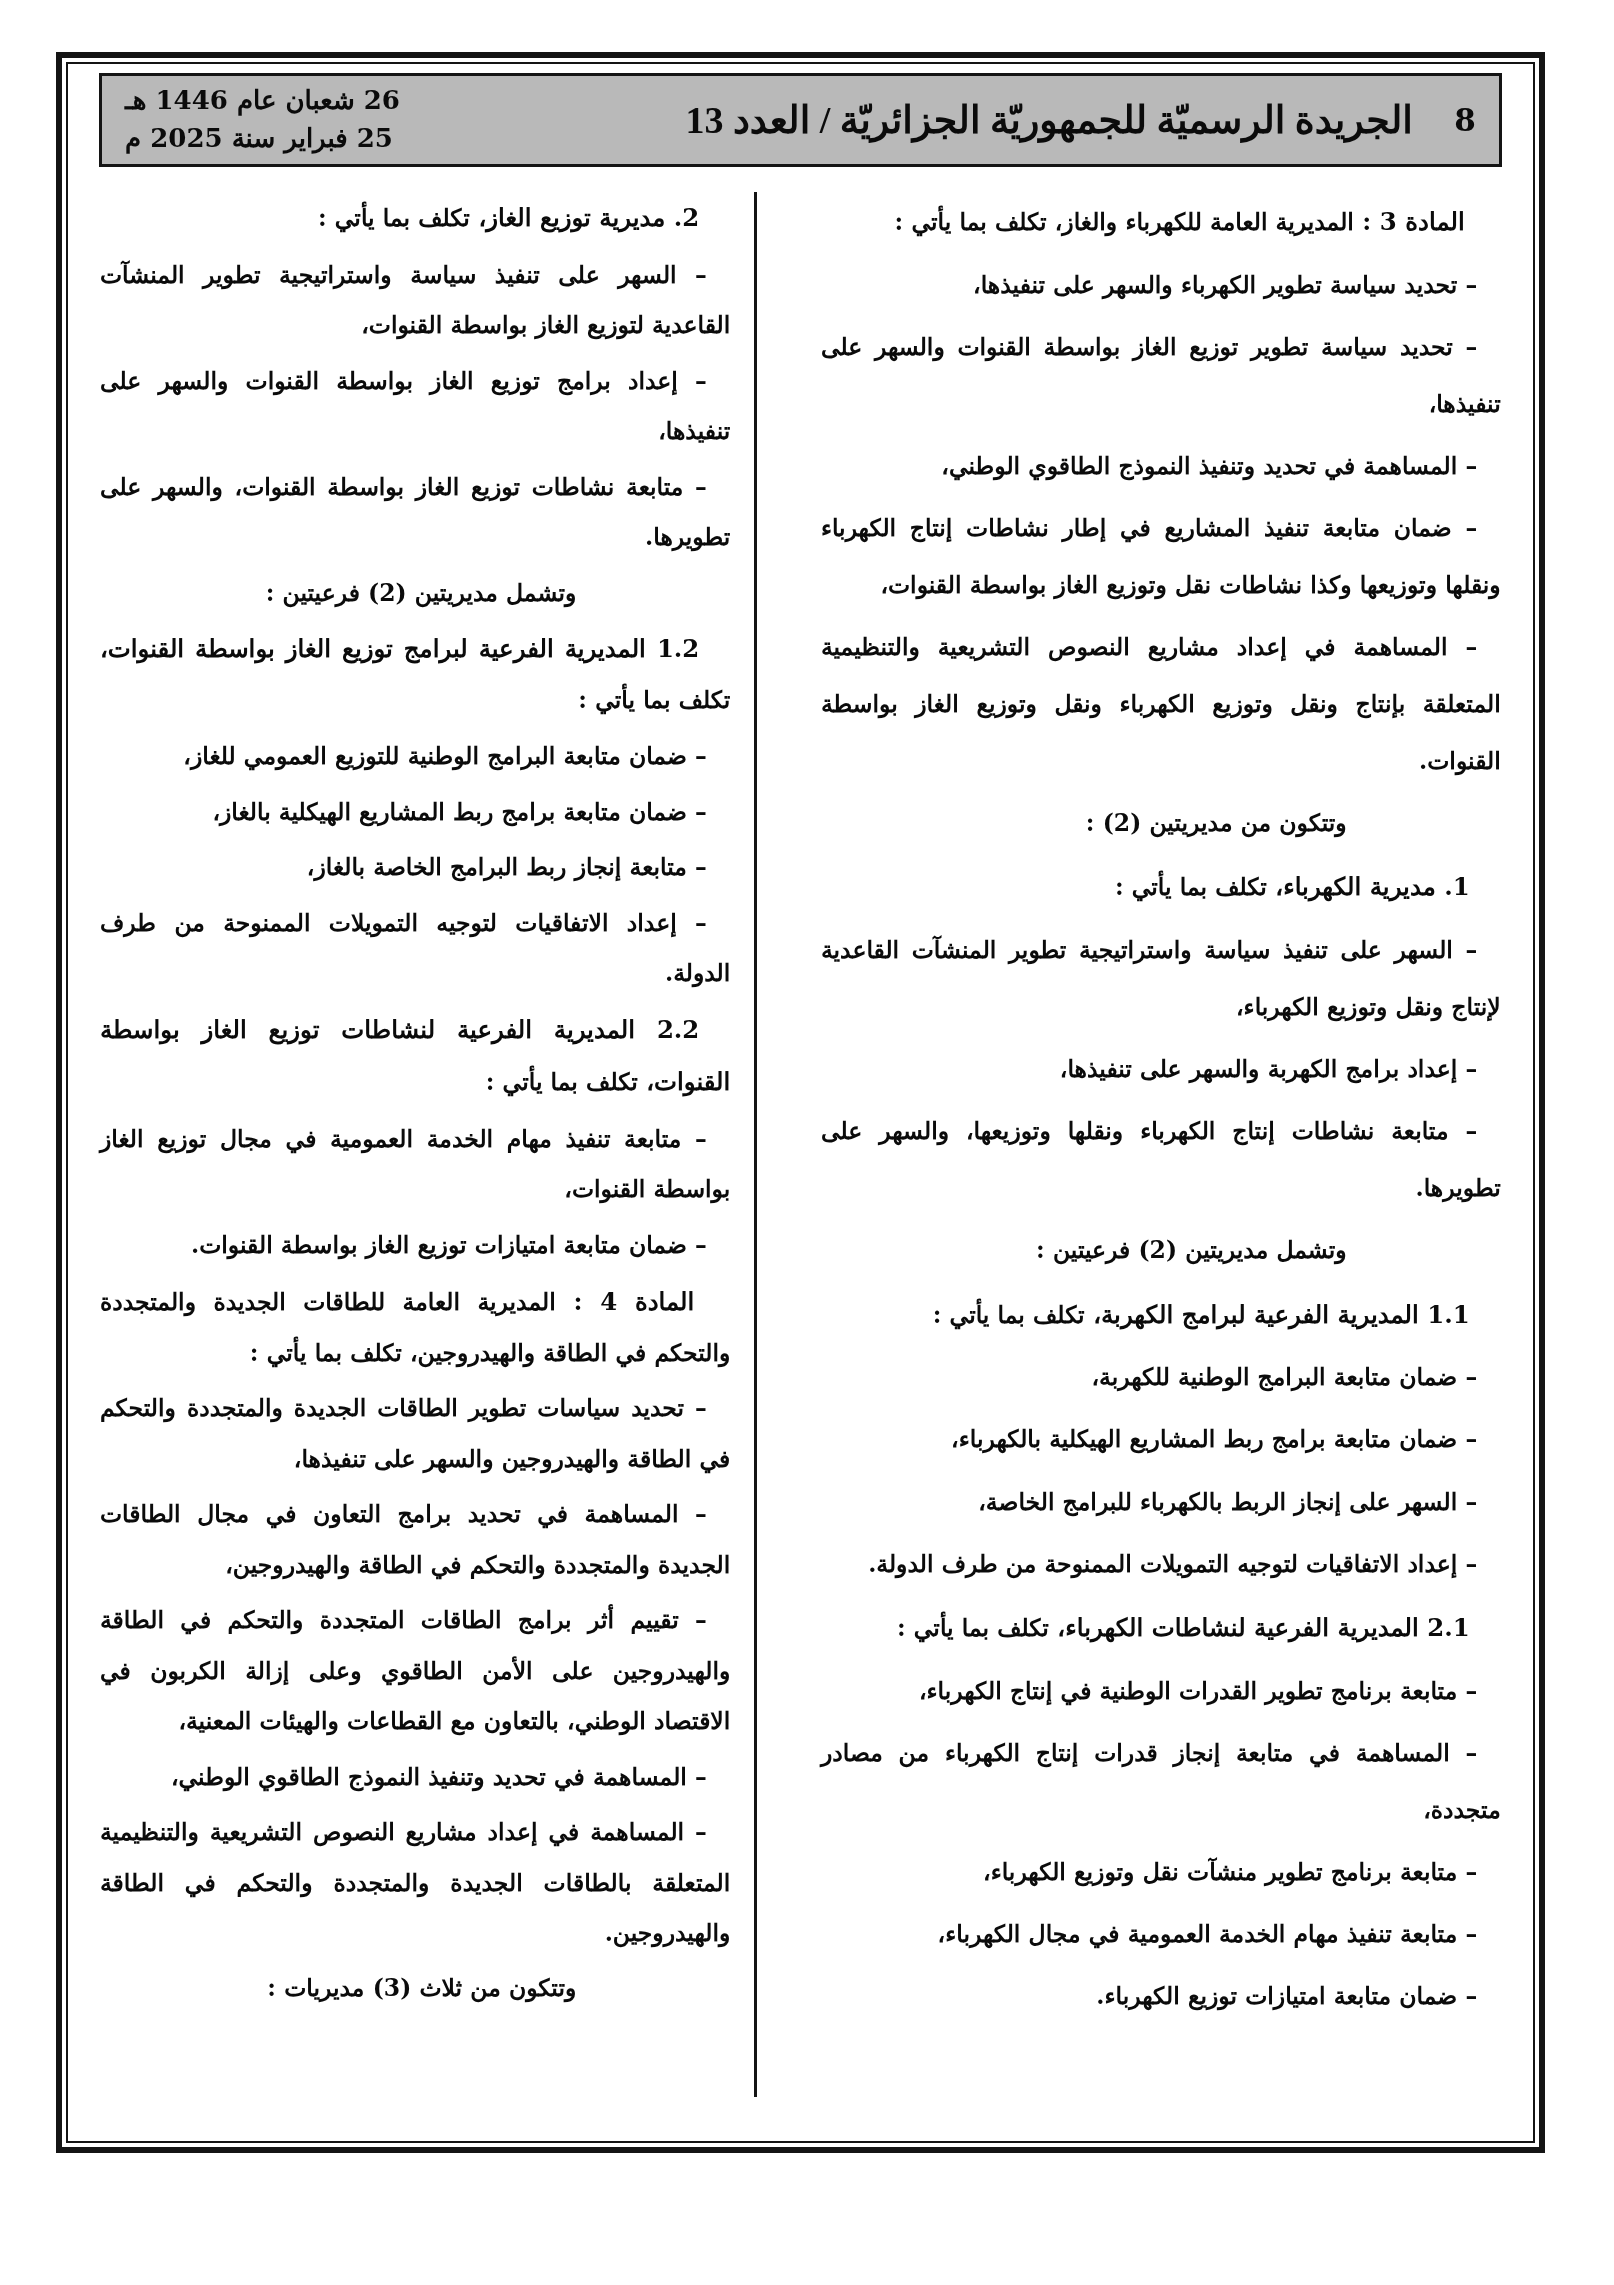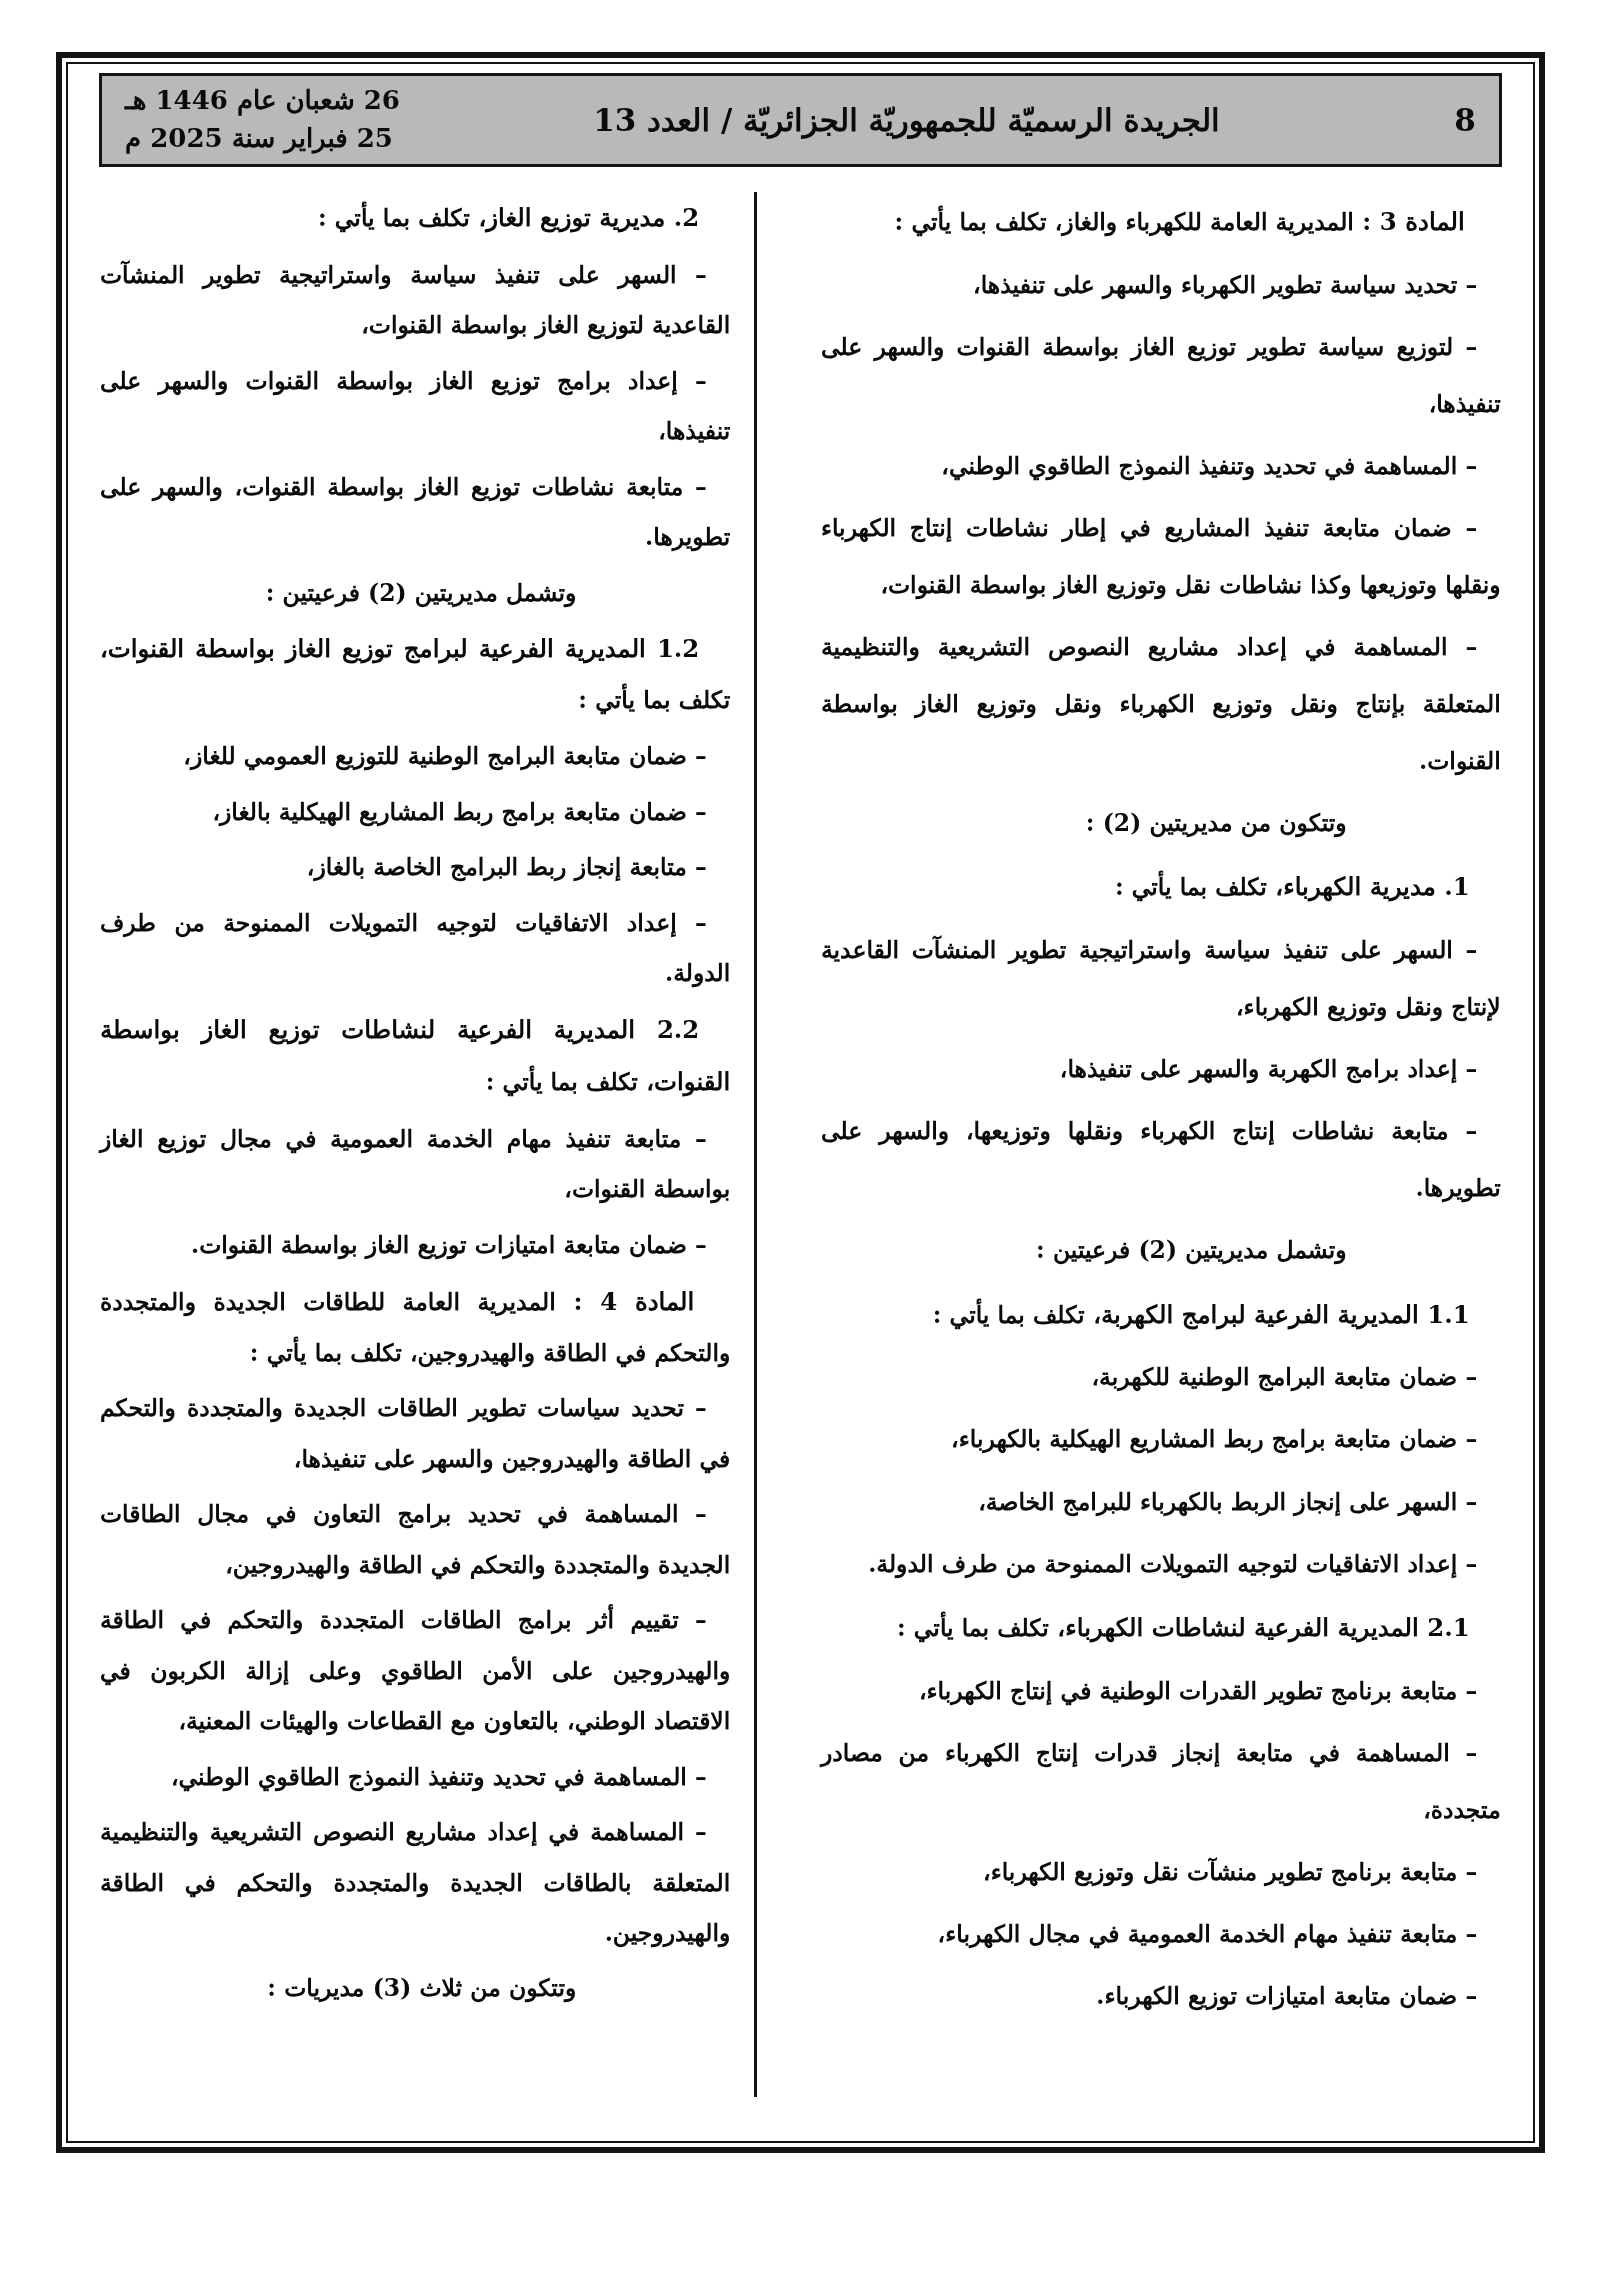--- a/index.html
+++ b/index.html
@@ -39,24 +39,25 @@
     font-weight:bold;
   }
   .page-number {
     font-size:31px;
     font-weight:bold;
     min-width:63px;
     text-align:right;
   }
   .banner-title {
     flex:1;
-    text-align:center;
-    font-size:31px;
+    text-align:right;
+    font-size:38px;
     font-weight:bold;
     letter-spacing:0;
+    font-family:Liberation Serif, serif;
   }
   .banner-dates {
     text-align:left;
     font-size:26px;
     font-weight:bold;
     line-height:1.45;
     min-width:271px;
   }
   
   .cols {
@@ -114,21 +115,21 @@
         <div class="banner-dates">
           <div>26 شعبان عام 1446 هـ</div>
           <div>25 فبراير سنة 2025 م</div>
         </div>
       </div>
 
       <div class="cols">
         <div class="col col-right" id="col-right">
             <p class="para article"><span class="lead">المادة 3 : </span>المديرية العامة للكهرباء والغاز، تكلف بما يأتي :</p>
             <p class="para bullet">– تحديد سياسة تطوير الكهرباء والسهر على تنفيذها،</p>
-            <p class="para bullet">– لتوزيع سياسة تطوير توزيع الغاز بواسطة القنوات والسهر على تنفيذها،</p>
+            <p class="para bullet">– تحديد سياسة تطوير توزيع الغاز بواسطة القنوات والسهر على تنفيذها،</p>
             <p class="para bullet">– المساهمة في تحديد وتنفيذ النموذج الطاقوي الوطني،</p>
             <p class="para bullet">– ضمان متابعة تنفيذ المشاريع في إطار نشاطات إنتاج الكهرباء ونقلها وتوزيعها وكذا نشاطات نقل وتوزيع الغاز بواسطة القنوات،</p>
             <p class="para bullet">– المساهمة في إعداد مشاريع النصوص التشريعية والتنظيمية المتعلقة بإنتاج ونقل وتوزيع الكهرباء ونقل وتوزيع الغاز بواسطة القنوات.</p>
             <p class="para plain">وتتكون من مديريتين (2) :</p>
             <p class="para heading"><span class="lead">1. مديرية الكهرباء، </span>تكلف بما يأتي :</p>
             <p class="para bullet">– السهر على تنفيذ سياسة واستراتيجية تطوير المنشآت القاعدية لإنتاج ونقل وتوزيع الكهرباء،</p>
             <p class="para bullet">– إعداد برامج الكهربة والسهر على تنفيذها،</p>
             <p class="para bullet">– متابعة نشاطات إنتاج الكهرباء ونقلها وتوزيعها، والسهر على تطويرها.</p>
             <p class="para plain">وتشمل مديريتين (2) فرعيتين :</p>
             <p class="para heading"><span class="lead">1.1 المديرية الفرعية لبرامج الكهربة، </span>تكلف بما يأتي :</p>

